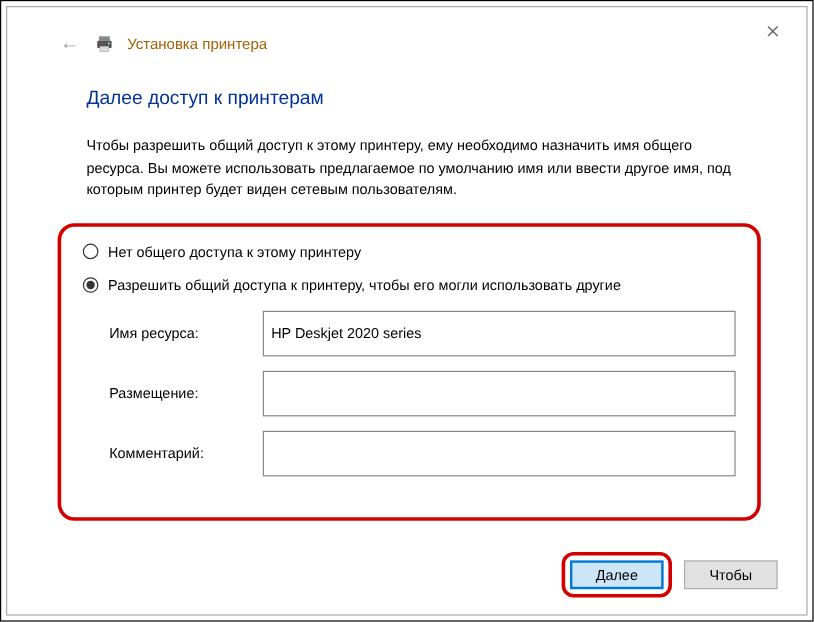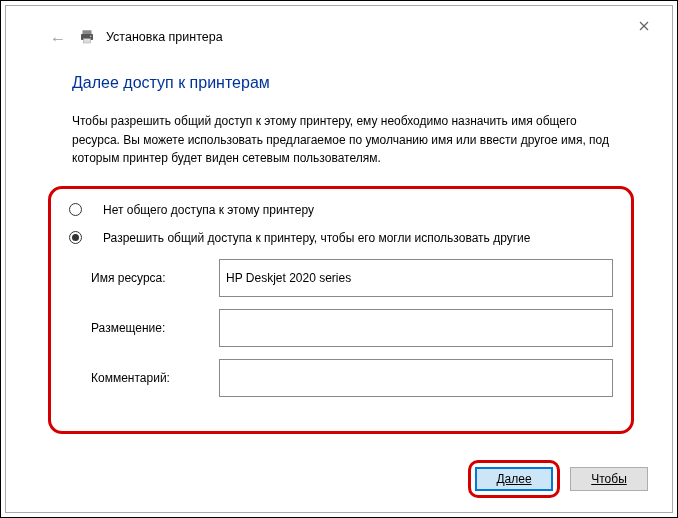--- a/index.html
+++ b/index.html
@@ -37,21 +37,21 @@
     }
     .back-arrow {
       color: #999;
       font-size: 16px;
       cursor: pointer;
       margin-right: 2px;
     }
     .printer-icon svg { width: 18px; height: 18px; display: block; }
     .header-title {
       font-size: 12.5px;
-      color: #000000;
+      color: #a16207;
     }
     .content {
       padding: 28px 50px 0 66px;
     }
     .page-heading {
       color: #003399;
       font-size: 16px;
       font-weight: 400;
       margin-bottom: 20px;
     }
@@ -64,21 +64,21 @@
     .highlight-box {
       border: 3px solid #d40000;
       border-radius: 14px;
       padding: 14px 18px 22px 18px;
       margin-left: -24px;
       margin-right: -12px;
     }
     .radio-row {
       display: flex;
       align-items: center;
-      gap: 21px;
+      gap: 8px;
       margin-bottom: 14px;
       cursor: pointer;
     }
     .radio {
       width: 13px; height: 13px;
       border: 1px solid #333;
       border-radius: 50%;
       position: relative;
       flex-shrink: 0;
     }
@@ -129,21 +129,20 @@
       min-width: 78px;
       padding: 0 12px;
       font-size: 12px;
       font-family: inherit;
       border: 1px solid #adadad;
       background: #e1e1e1;
       cursor: pointer;
       display: flex;
       align-items: center;
       justify-content: center;
-      text-decoration: underline;
     }
     .btn.primary {
       background: #cde6f7;
       border: 2px solid #0078d7;
     }
   </style>
 </head>
 <body>
 
 <div class="outer-border">

